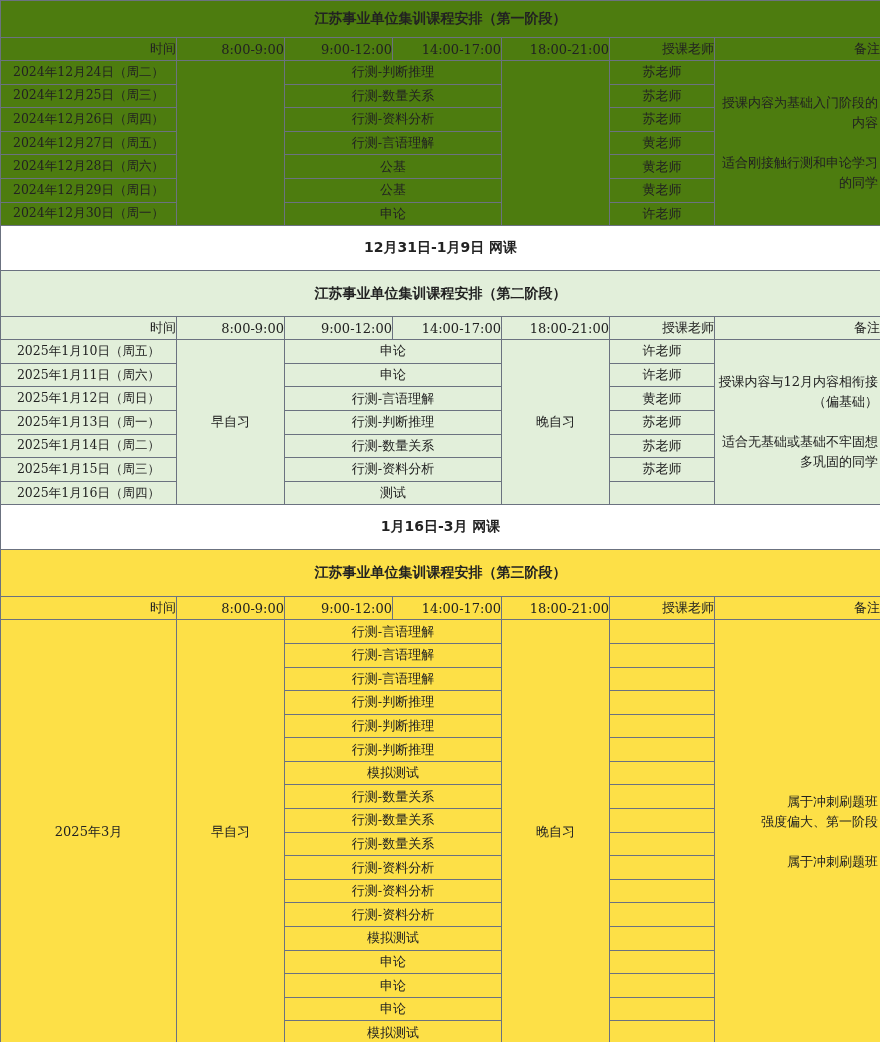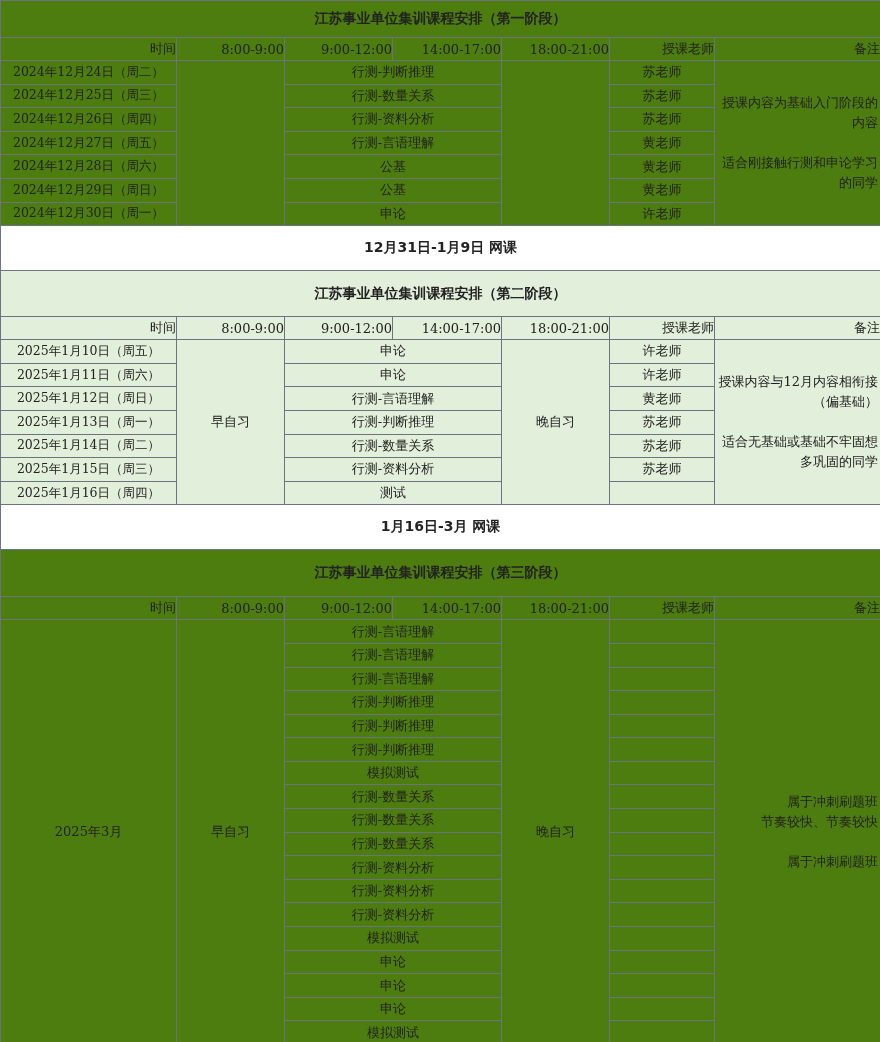--- a/index.html
+++ b/index.html
@@ -3,21 +3,21 @@
 <meta charset="utf-8">
 <style>
   html, body { margin:0; padding:0; }
   body { width:880px; height:1042px; overflow:hidden; background:#ffffff;
          font-family:"DejaVu Serif","Liberation Serif",serif; color:#222; }
   table { border-collapse:collapse; width:880px; table-layout:fixed; }
   td { border:1px solid #6b7280; text-align:center; vertical-align:middle; padding:0;
        font-size:13px; white-space:nowrap; overflow:hidden; }
   .p1 td { background:#4d7c0f; }
   .p2 td { background:#e2efda; }
-  .p3 td { background:#4d7c0f; }
+  .p3 td { background:#fde047; }
   .title td { font-family:"DejaVu Sans","Liberation Sans",sans-serif; font-weight:bold; font-size:14px; }
   .hdr td { font-size:13px;text-align:right; }
   .sep td { background:#ffffff; font-family:"DejaVu Sans","Liberation Sans",sans-serif; font-weight:bold; font-size:14px; }
   td.note { text-align:right; vertical-align:middle; white-space:normal; padding:0 2px 0 3px; font-size:13px; line-height:20px; }
   td.note div { min-height:20px; }
   .date { font-size:12.5px; }
 </style>
 </head>
 <body>
 
@@ -159,21 +159,21 @@
         <td>备注</td>
       </tr>
       <tr class="p3" style="height:23.6px">
         <td rowspan="18">2025年3月</td>
         <td rowspan="18">早自习</td>
         <td colspan="2">行测-言语理解</td>
         <td rowspan="18">晚自习</td>
         <td></td>
         <td class="note" rowspan="18">
           <div>属于冲刺刷题班</div>
-          <div>节奏较快、节奏较快</div>
+          <div>强度偏大、第一阶段</div>
           <div></div>
           <div>属于冲刺刷题班</div>
         </td>
       </tr>
       <tr class="p3" style="height:23.6px">
         <td colspan="2">行测-言语理解</td>
         <td></td>
       </tr>
       <tr class="p3" style="height:23.6px">
         <td colspan="2">行测-言语理解</td>

